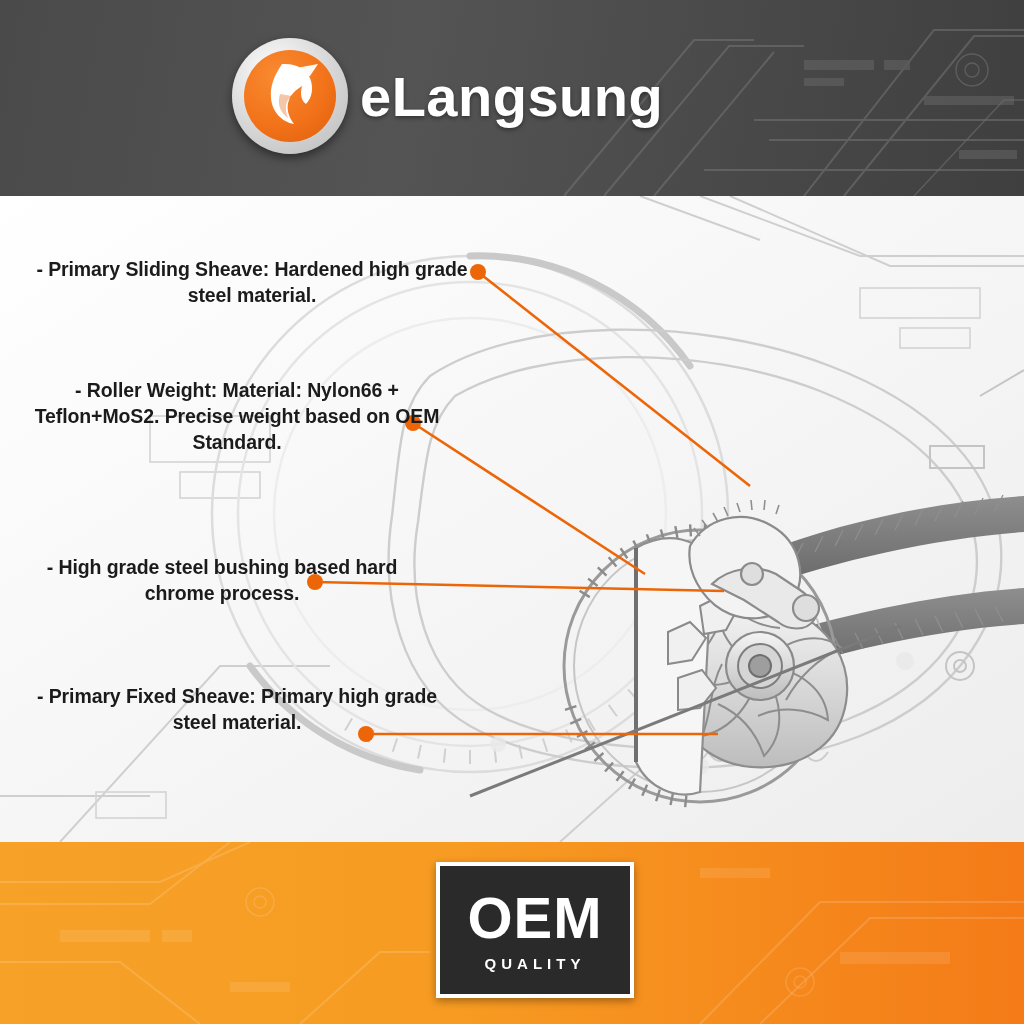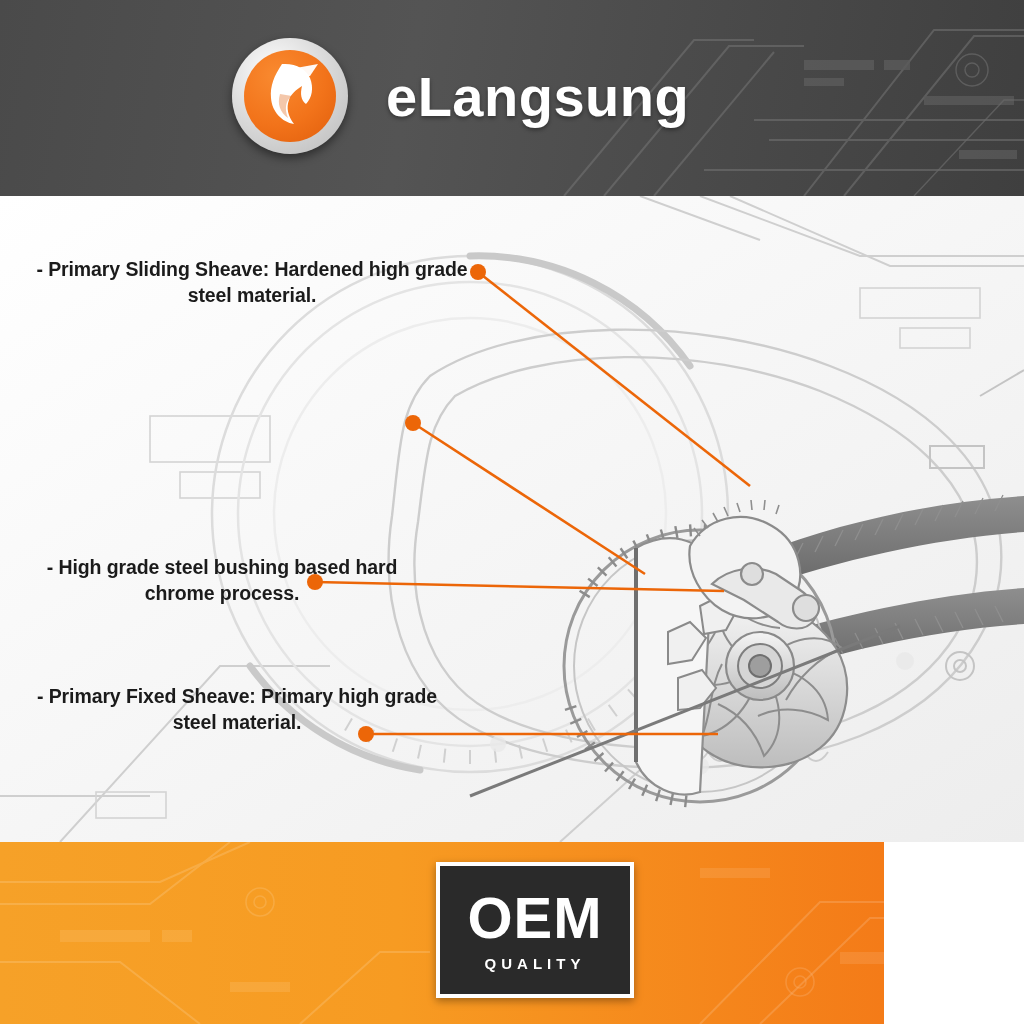--- a/index.html
+++ b/index.html
@@ -28,21 +28,21 @@
     position: absolute;
     right: 0; top: 0;
     width: 520px; height: 196px;
     opacity: .55;
   }
   .brand {
     position: absolute;
     left: 232px; top: 38px;
     display: flex;
     align-items: center;
-    gap: 38px;
+    gap: 12px;
   }
   .brand-mark {
     position: relative;
     width: 116px; height: 116px;
     border-radius: 50%;
     background: radial-gradient(circle at 36% 30%, #ffffff 0%, #dcdcdc 45%, #b9b9b9 100%);
     box-shadow: 0 4px 10px rgba(0,0,0,.45);
     display: flex;
     align-items: center;
     justify-content: center;
@@ -97,21 +97,21 @@
   .c2 { left: 22px; top: 181px; width: 430px; }
   .c3 { left: 22px; top: 358px; width: 400px; }
   .c4 { left: 22px; top: 487px; width: 430px; }
 
   .leaders { position: absolute; left: 0; top: 0; width: 1024px; height: 646px; }
 
   
   .footer {
     position: absolute;
     left: 0; top: 842px;
-    width: 884px; height: 182px;
+    width: 1024px; height: 182px;
     background: linear-gradient(90deg, #f6a128 0%, #f79b22 45%, #f47b18 100%);
     overflow: hidden;
   }
   .footer-tech {
     position: absolute; left: 0; top: 0;
     width: 1024px; height: 182px;
     opacity: .33;
   }
   .oem-badge {
     position: absolute;
@@ -383,20 +383,21 @@
       </g>
       <g fill="#ec6608">
         <circle cx="478" cy="76" r="8"></circle>
         <circle cx="413" cy="227" r="8"></circle>
         <circle cx="315" cy="386" r="8"></circle>
         <circle cx="366" cy="538" r="8"></circle>
       </g>
     </svg>
 
     <div class="callout c1">- Primary Sliding Sheave: Hardened high grade steel material.</div>
+    <div class="callout c2">- Roller Weight: Material: Nylon66 + Teflon+MoS2. Precise weight based on OEM Standard.</div>
     <div class="callout c3">- High grade steel bushing based hard chrome process.</div>
     <div class="callout c4">- Primary Fixed Sheave: Primary high grade steel material.</div>
   </div>
 
   <div class="footer">
     <svg class="footer-tech" viewBox="0 0 1024 182">
       <g stroke="#ffffff" stroke-width="2" fill="none" opacity="0.45">
         <path d="M0 40 L160 40 L250 0"></path>
         <path d="M0 62 L150 62 L230 0"></path>
         <path d="M0 120 L120 120 L200 182"></path>

